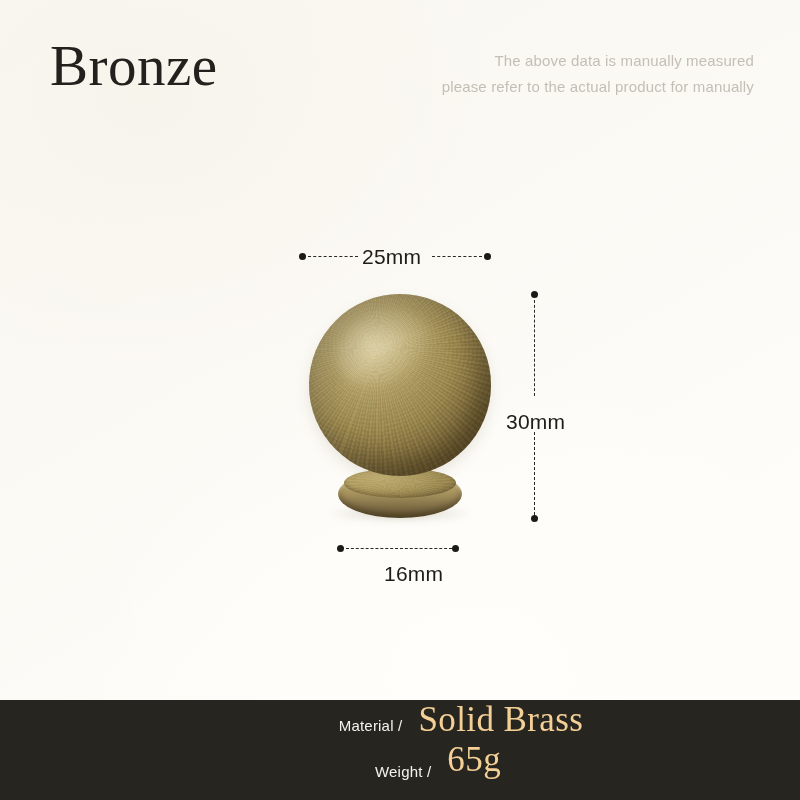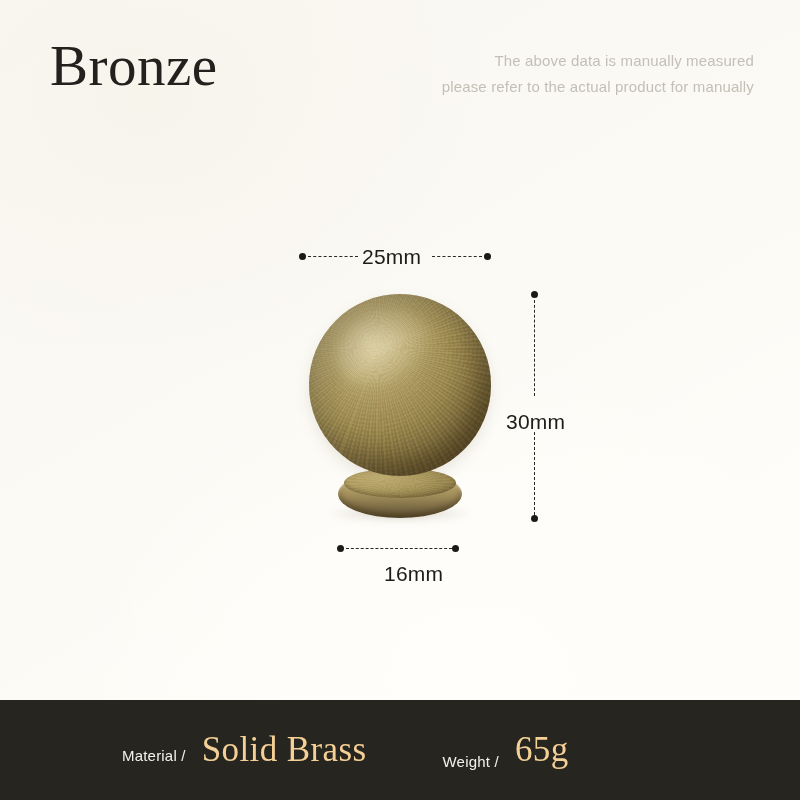--- a/index.html
+++ b/index.html
@@ -234,20 +234,21 @@
   
   #spec-footer {
     position: absolute;
     left: 0;
     bottom: 0;
     width: 800px;
     height: 100px;
     background: #26251f;
     display: flex;
     align-items: center;
+    flex-direction: column;
   }
   .spec-group {
     display: flex;
     align-items: baseline;
     white-space: nowrap;
   }
   #spec-material-group { margin-left: 122px; }
   #spec-weight-group  { margin-left: 76px; align-items: flex-end; }
 
   .spec-label {

